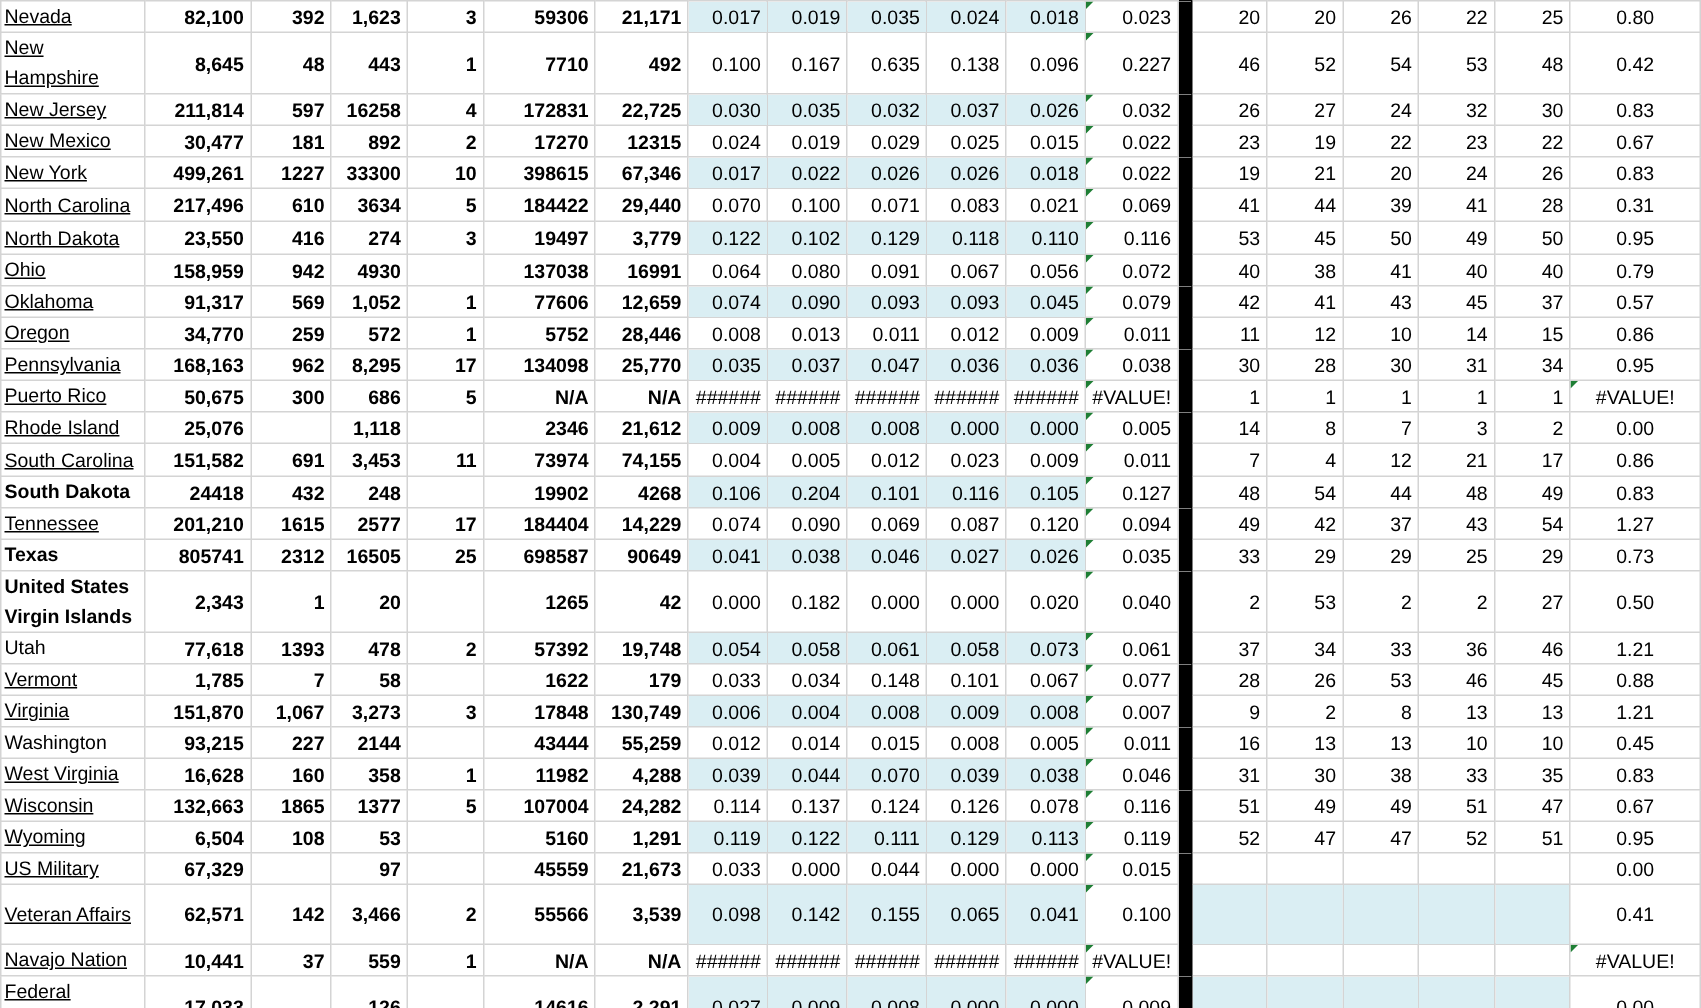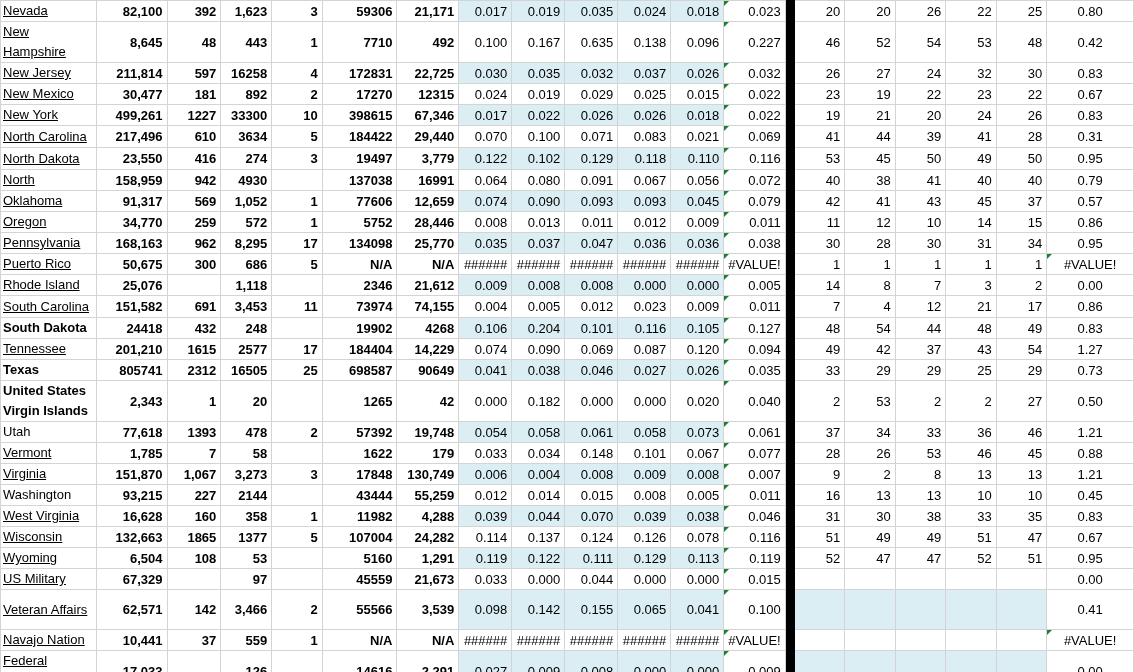--- a/index.html
+++ b/index.html
@@ -194,21 +194,21 @@
           <td class="flag">0.116</td>
           <td class="blk"></td>
           <td class="">53</td>
           <td class="">45</td>
           <td class="">50</td>
           <td class="">49</td>
           <td class="">50</td>
           <td class="ctr">0.95</td>
         </tr>
         <tr class="r20">
-          <td class="name"><span class="link">North</span></td>
+          <td class="name"><span class="link">Ohio</span></td>
           <td class="b">158,959</td>
           <td class="b">942</td>
           <td class="b">4930</td>
           <td class="b"></td>
           <td class="b">137038</td>
           <td class="b">16991</td>
           <td class="">0.064</td>
           <td class="">0.080</td>
           <td class="">0.091</td>
           <td class="">0.067</td>

